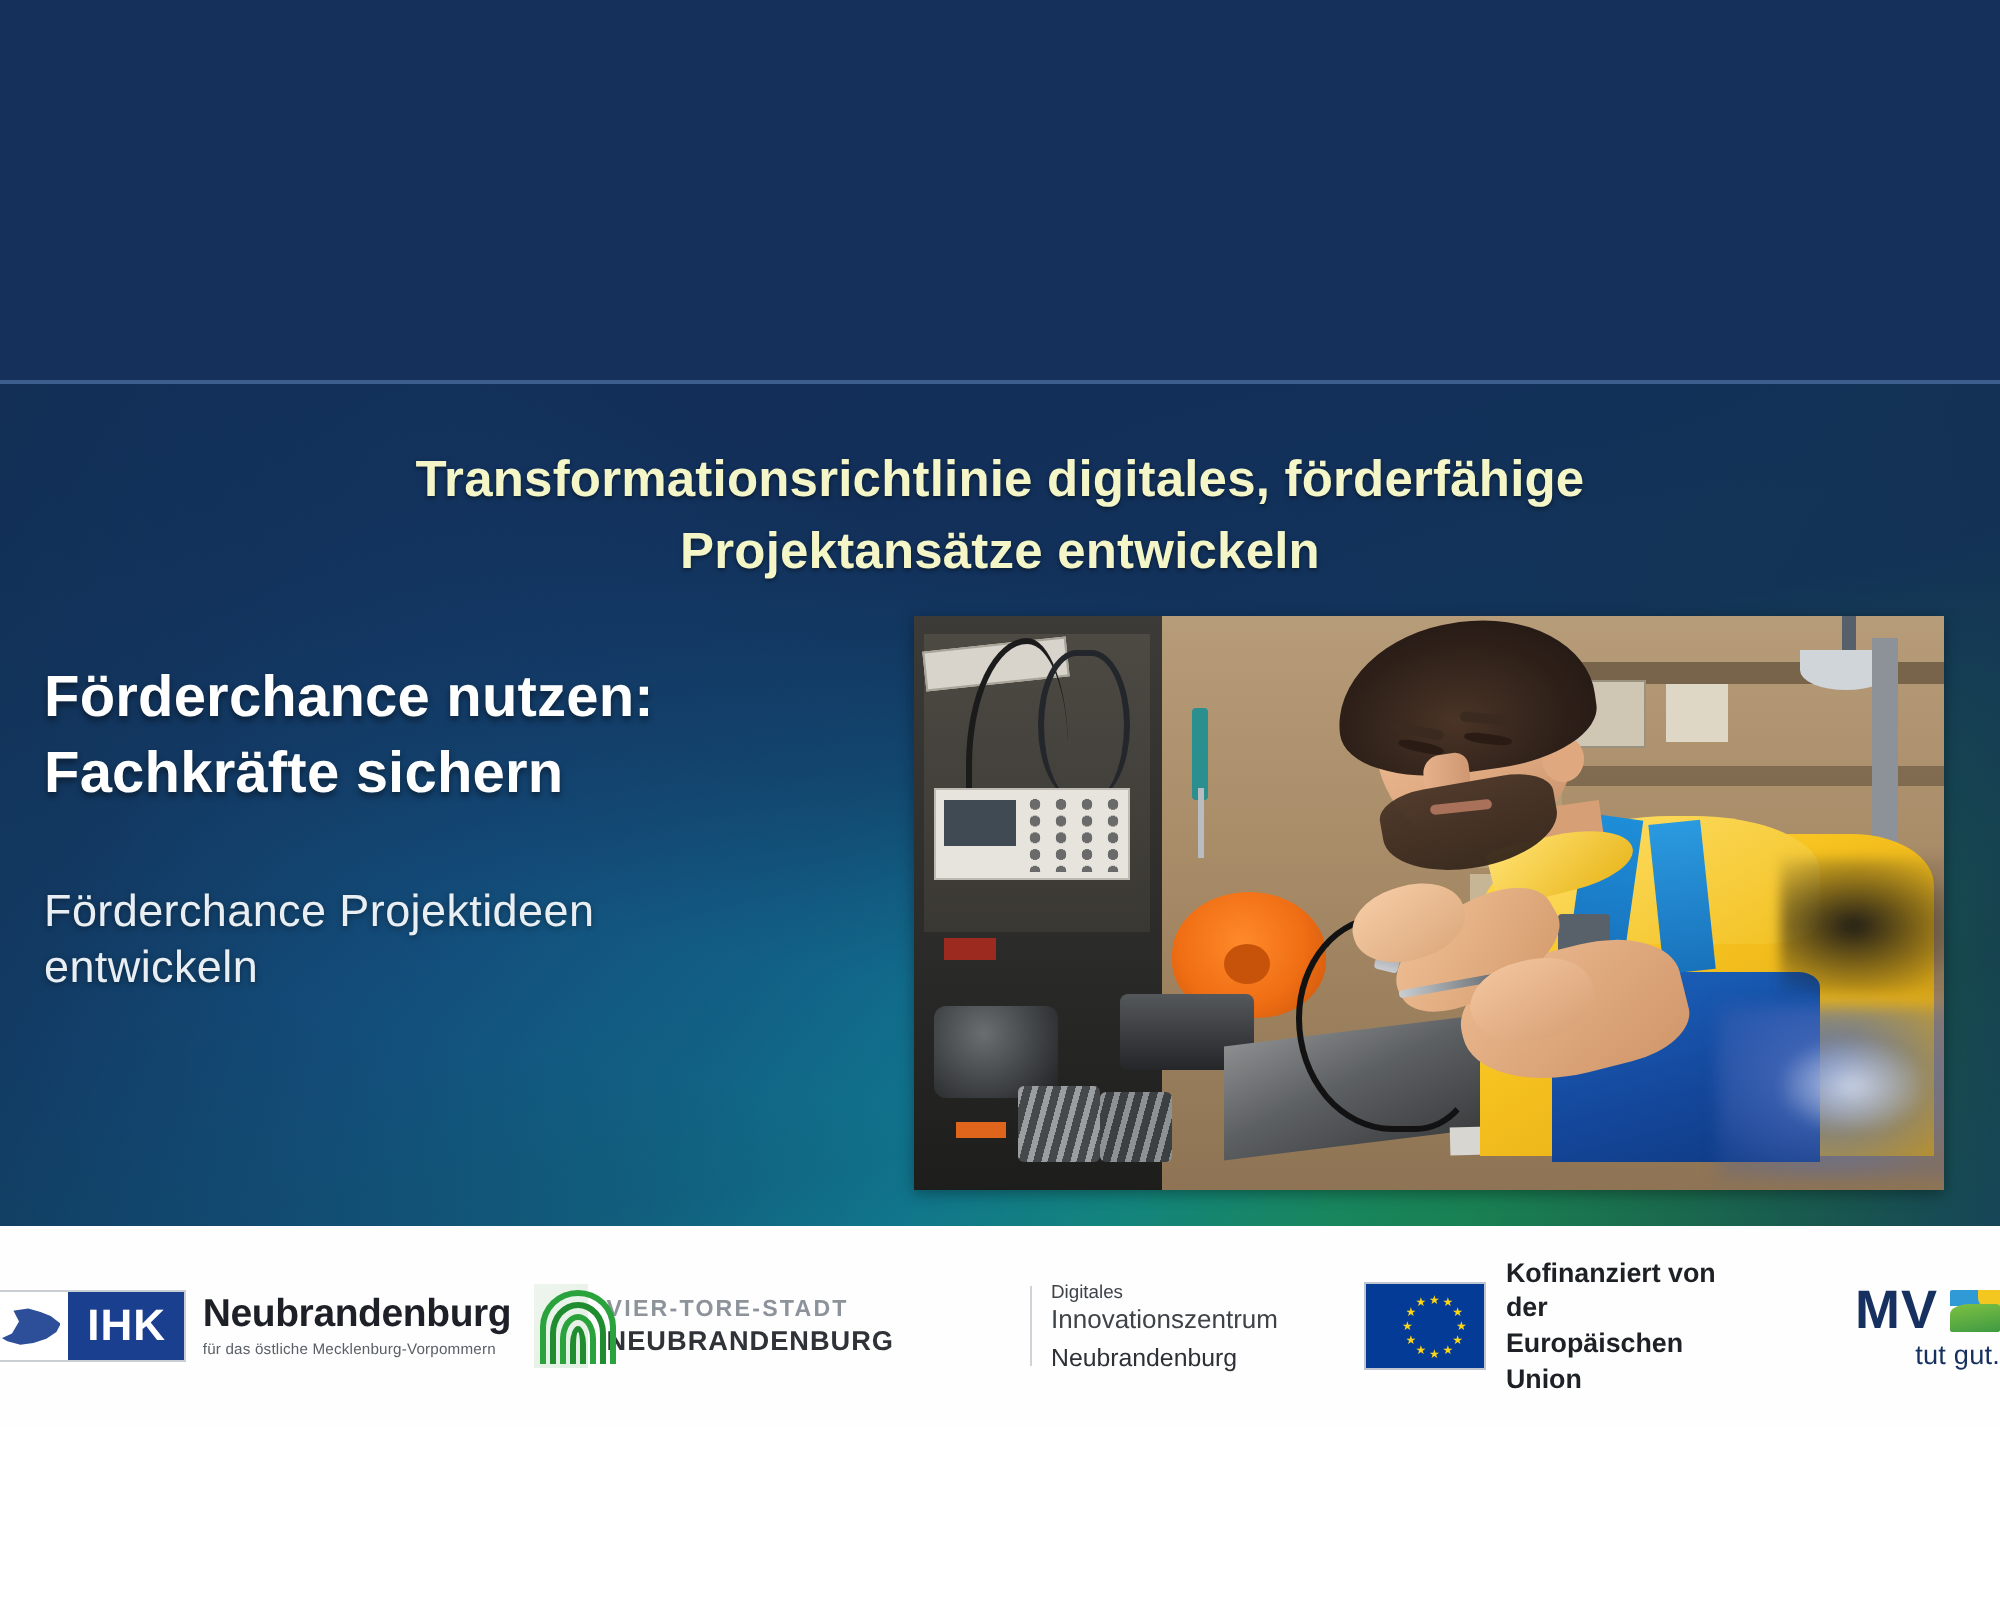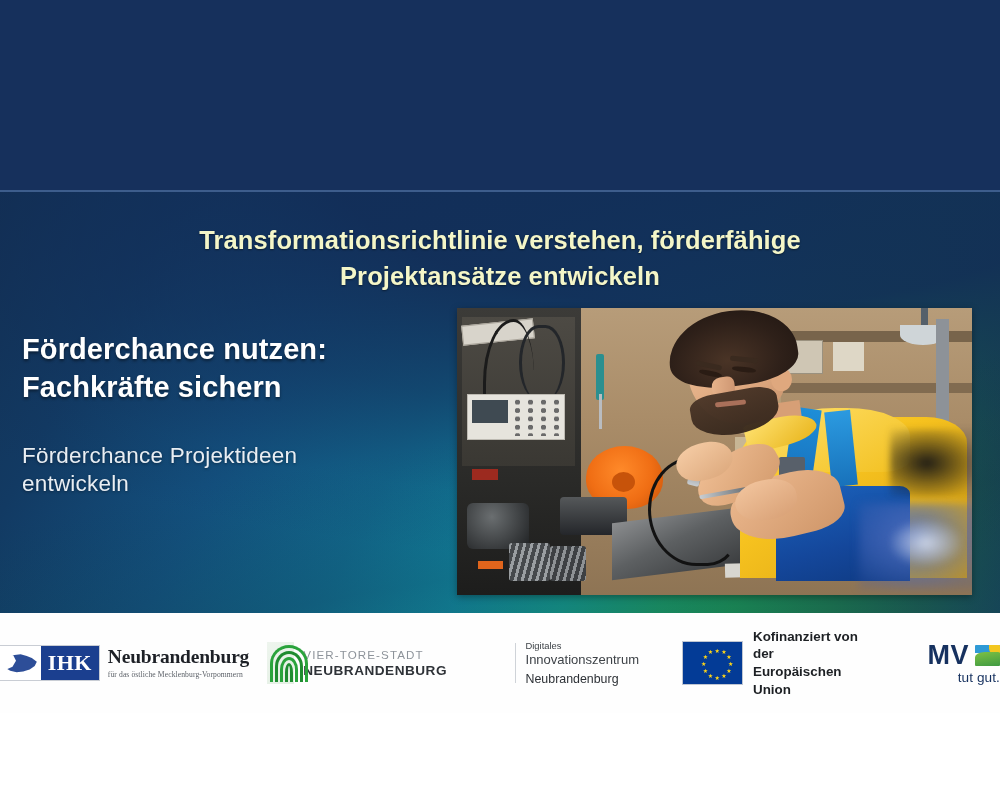--- a/index.html
+++ b/index.html
@@ -265,21 +265,21 @@
 
   
   .logo-bar {
     position:absolute; left:0; top:613px; width:1000px; height:100px;
     background:#fefefe;
     display:flex; align-items:center;
   }
   .logo-slot { display:flex; align-items:center; justify-content:center; }
 
   
-  .ihk { margin-left:10px; width:225px; display:flex; align-items:stretch;font-family:Liberation Serif, serif; }
+  .ihk { margin-left:10px; width:225px; display:flex; align-items:stretch; }
   .ihk-mark { display:flex; border:1px solid #c9cdd4; height:36px;}
   .ihk-map {
     width:44px; background:#ffffff; position:relative; overflow:hidden;
   }
   .ihk-map-shape{
     position:absolute; left:4px; top:7px; width:36px; height:21px;
     background:#1b3f8f;
     clip-path:polygon(0% 46%, 9% 26%, 22% 16%, 38% 10%, 55% 6%, 72% 14%, 86% 24%, 100% 42%, 94% 62%, 80% 78%, 62% 88%, 44% 92%, 26% 84%, 12% 70%);
     opacity:.92;
   }
@@ -303,21 +303,21 @@
   .vts-mark {
     width:46px; height:42px; position:relative;
     background:linear-gradient(135deg,#eef5ee,#e3efe3);
   }
   .vts-sp { position:absolute; border:3.5px solid #2aa33c; border-bottom:none; }
   .vts-s1 { left:3px;  top:3px;  width:38px; height:37px; border-radius:52% 52% 0 0; }
   .vts-s2 { left:8px;  top:9px;  width:28px; height:31px; border-radius:52% 52% 0 0; border-color:#1f8c30;}
   .vts-s3 { left:13px; top:15px; width:18px; height:25px; border-radius:52% 52% 0 0; border-color:#2aa33c;}
   .vts-s4 { left:18px; top:21px; width:8px;  height:19px; border-radius:52% 52% 0 0; border-color:#1f8c30;}
   .vts-text { margin-left:9px; display:flex; flex-direction:column;}
-  .vts-top { font-size:11.6px; color:#8d939a; letter-spacing:1.1px;}
+  .vts-top { font-size:11.6px; color:#8d939a; letter-spacing:1.1px;font-weight:bold;}
   .vts-bot { font-size:13.6px; font-weight:bold; color:#2f3338; letter-spacing:.5px; margin-top:2px;}
 
   
   .diz { margin-left:30px; width:195px; display:flex; align-items:center;}
   .diz-left { width:84px; display:flex; flex-direction:column; align-items:center;}
   .diz-map {
     width:62px; height:30px;
     background:
       radial-gradient(circle, #4cb866 40%, rgba(0,0,0,0) 42%) 0 0 / 4.2px 4.2px;
     clip-path:polygon(2% 52%, 10% 28%, 24% 14%, 42% 6%, 58% 10%, 70% 4%, 84% 16%, 98% 34%, 92% 58%, 78% 76%, 58% 90%, 38% 94%, 20% 82%, 8% 70%);
@@ -358,21 +358,21 @@
 </head>
 <body>
 
 <div class="page">
 
   <div class="top-band"></div>
   <div class="band-divider"></div>
 
   <div class="hero"></div>
 
-  <div class="headline">Transformationsrichtlinie verstehen, förderfähige Projektansätze entwickeln</div>
+  <div class="headline">Transformationsrichtlinie digitales, förderfähige Projektansätze entwickeln</div>
 
   <div class="left-col">
     <div class="kicker-title">Förderchance nutzen:
 Fachkräfte sichern</div>
     <div class="kicker-sub">Förderchance Projektideen
 entwickeln</div>
   </div>
 
   <div class="photo">
     <div class="ph wall"></div>

